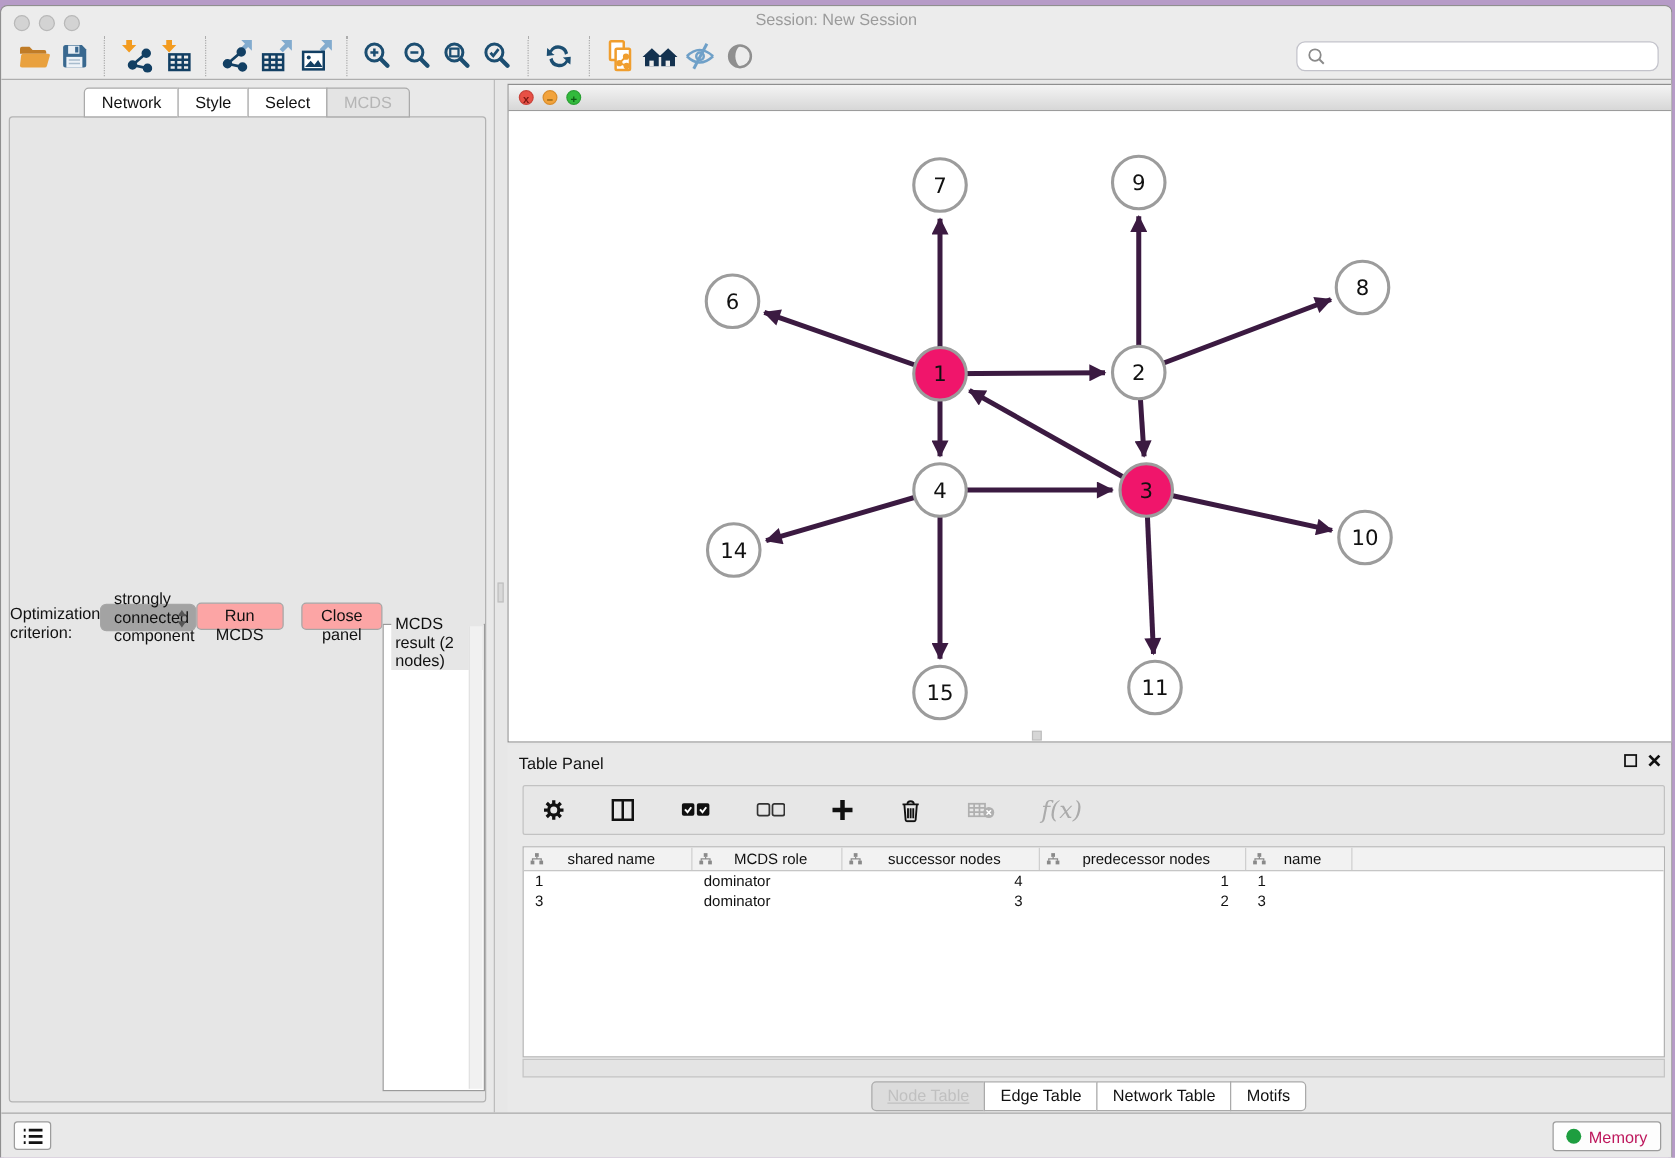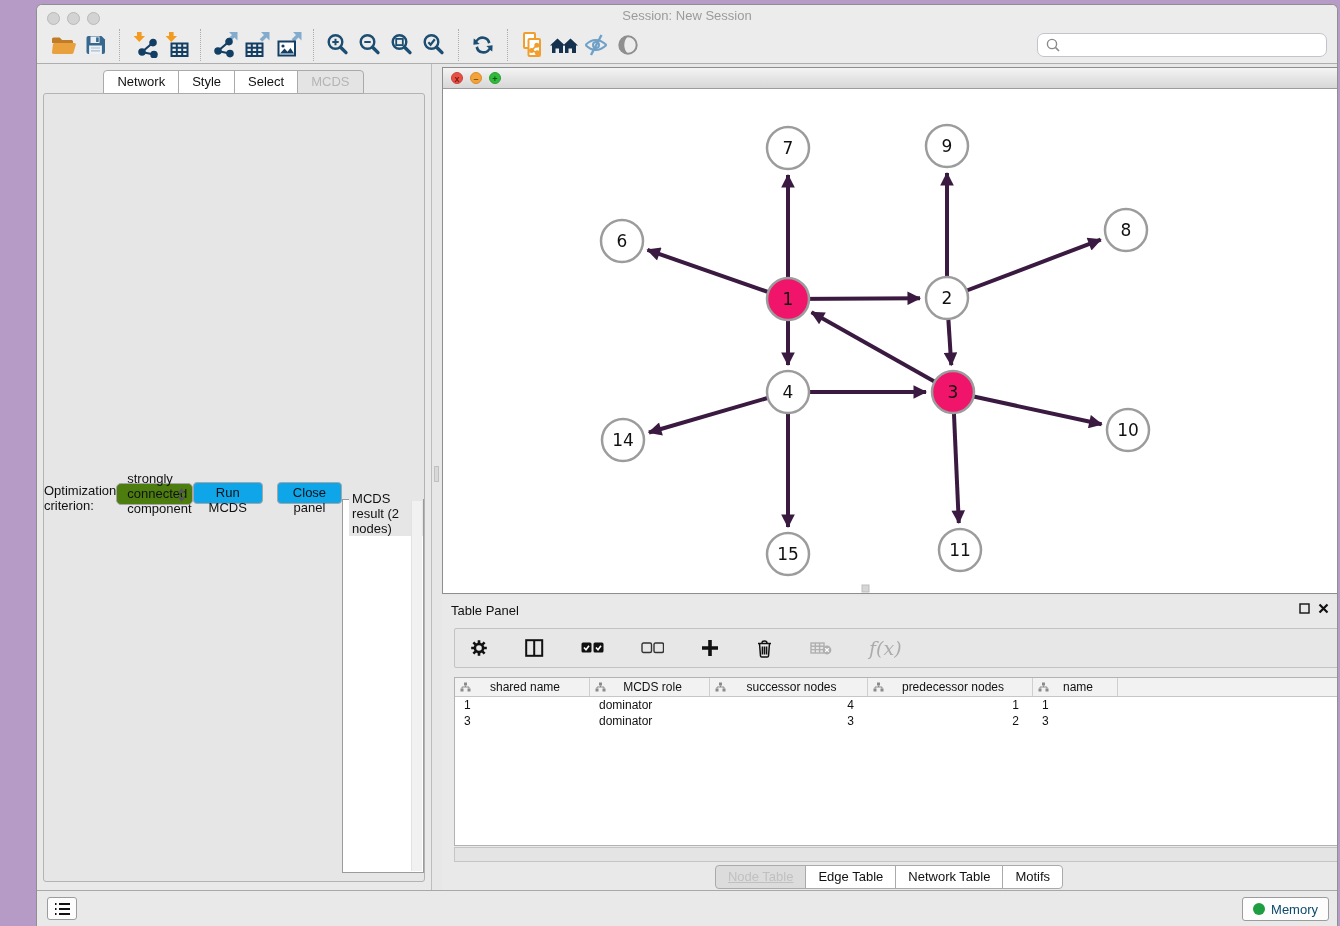--- a/index.html
+++ b/index.html
@@ -1,20 +1,20 @@
 <!DOCTYPE html>
 <html><head>
 <meta charset="utf-8">
 <style>
   * { margin:0; padding:0; box-sizing:border-box; }
   html,body { width:1340px; height:926px; overflow:hidden; background:#b69bc7;
     font-family:"Liberation Sans", sans-serif; -webkit-font-smoothing:antialiased; }
   .window { position:absolute; top:4px; left:0; right:2px; bottom:0;
     background:#ececec; border-radius:6px 6px 0 0; overflow:hidden;
-    border:1px solid #8f8f8f; border-bottom:none;margin-left:36px; }
+    border:1px solid #8f8f8f; border-bottom:none; }
 
   
   .titlebar { position:absolute; top:0; left:0; right:0; height:21px; background:#ececec; }
   .titlebar .title { position:absolute; left:0; right:0; top:3px; text-align:center;
     font-size:13px; color:#9b9b9b; }
   .tl { position:absolute; top:7px; width:13px; height:13px; border-radius:50%;
     background:#d3d3d3; border:1px solid #b8b8b8; }
   .tl1{left:10px;} .tl2{left:30px;} .tl3{left:50px;}
 
   
@@ -36,25 +36,25 @@
   .phead-icons { position:absolute; right:8px; top:7px; display:flex; gap:8px; align-items:center; }
   .cp-tabs { display:flex; justify-content:center; margin-top:6px; position:relative; z-index:2; }
   .tabbtn { font-size:13px; color:#111; background:#fff; border:1px solid #aaaaaa;
     padding:3px 13px 4px; margin-left:-1px; position:relative; }
   .tabbtn:first-child { border-radius:4px 0 0 0; }
   .cp-tabs .tabbtn:last-child { border-radius:0 4px 0 0; }
   .tabbtn.active { background:#e4e4e4; color:#b5b5b5; }
   .cp-content { flex:1; margin:0 6px 8px; margin-top:-1px; border:1px solid #b3b3b3;
     border-radius:3px; background:#e6e6e6; display:flex; flex-direction:row; align-items:center; position:relative; }
   .opt-label { margin-top:21px; font-size:13px; color:#111; }
-  .dropdown { margin-top:12px; width:308px; height:22px; background:#4d7c0f; border:1px solid #a6a6a6;
+  .dropdown { margin-top:12px; width:308px; height:22px; background:#a3a3a3; border:1px solid #a6a6a6;
     border-radius:5px; display:flex; align-items:center; font-size:13px; color:#111; padding-left:10px; position:relative; }
   .dropdown .stepper { position:absolute; right:6px; top:3px; }
   .btnrow { margin-top:11px; display:flex; gap:14px; }
-  .pbtn { background:#0ea5e9; border:1px solid #a6a6a6; border-radius:4px; font-size:13px;
+  .pbtn { background:#fca5a5; border:1px solid #a6a6a6; border-radius:4px; font-size:13px;
     color:#111; padding:2px 15px 3px; height:22px; font-family:"Liberation Sans",sans-serif; }
   .resultbox { margin-top:auto; width:370px; height:374px; background:#fff; border:1px solid #9b9b9b;
     position:relative; margin-bottom:8px; }
   .resultbox .legend { position:absolute; top:-9px; left:6px; background:#e6e6e6; padding:0 3px;
     font-size:13px; color:#111; }
   .result-lines { padding:4px 7px; font-size:13px; line-height:16px; color:#111; }
   .result-scroll { position:absolute; top:1px; bottom:1px; right:1px; width:11px; background:#f1f1f1; border-left:1px solid #e2e2e2; }
 
   
   .netwin { position:absolute; left:405px; top:3px; width:932px; height:527px;
@@ -90,21 +90,21 @@
   .tp-tabs .tabbtn { padding:3px 12px 4px; }
   .tp-tabs .tabbtn.active { background:#dcdcdc; color:#c0c0c0;text-decoration:underline; }
 
   
   .statusbar { position:absolute; left:0; right:0; bottom:0; height:36px; background:#e9e9e9;
     border-top:1px solid #a8a8a8; }
   .listbtn { position:absolute; left:10px; top:6px; width:30px; height:23px; background:#fdfdfd;
     border:1px solid #9c9c9c; border-radius:3px; display:flex; align-items:center; justify-content:center; }
   .membtn { position:absolute; right:8px; top:6px; height:24px; background:#fdfdfd;
     border:1px solid #9c9c9c; border-radius:3px; display:flex; align-items:center; gap:6px;
-    padding:0 10px; font-size:13px; color:#0c4a6e; }
+    padding:0 10px; font-size:13px; color:#be185d; }
   .memdot { width:12px; height:12px; border-radius:50%; }
 
   .splitter-dot { position:absolute; left:397px; top:402px; width:5px; height:16px;
     background:#d8d8d8; border:1px solid #c0c0c0; }
 </style>
 </head>
 <body>
 
 <div class="window">
 

